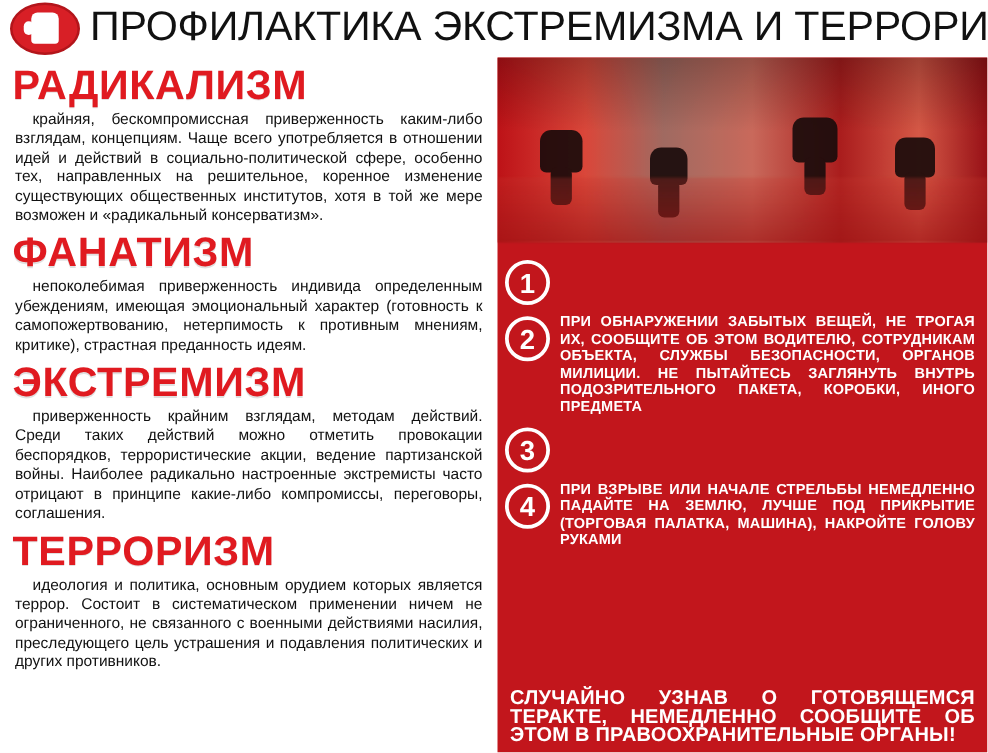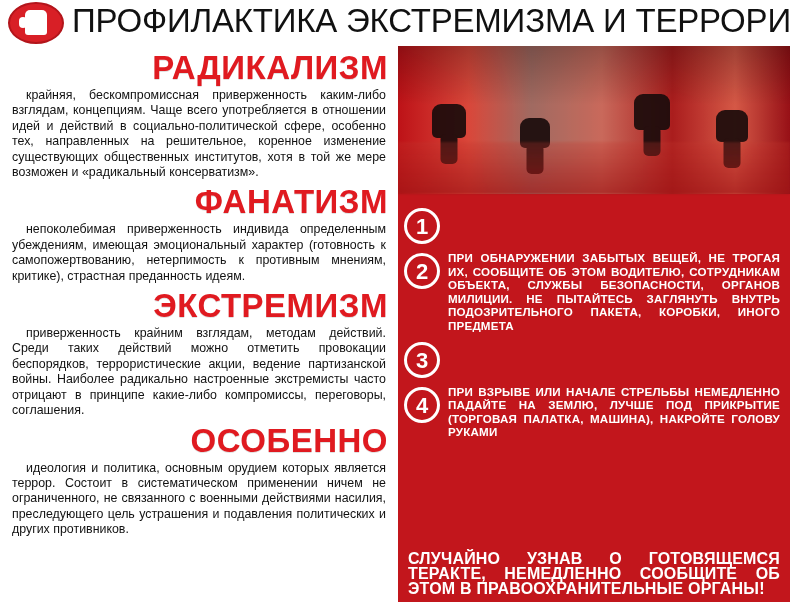--- a/index.html
+++ b/index.html
@@ -77,21 +77,21 @@
   .left-col {
     position: absolute;
     left: 0; top: 46px;
     width: 398px;
     height: 556px;
     background: #ffffff;
     padding: 0 10px;
     box-sizing: border-box;
   }
   .term-heading {
-    text-align: right;
+    text-align: left;
     color: #e01a20;
     font-weight: bold;
     font-size: 33px;
     letter-spacing: 0.5px;
     margin: 4px 0 2px 0;
     line-height: 36px;
     text-shadow: 0 1px 0 rgba(0,0,0,0.12);
   }
   .term-body {
     text-align: justify;
@@ -253,21 +253,21 @@
       <div class="term-heading">ФАНАТИЗМ</div>
       <div class="term-body indent">непоколебимая приверженность индивида определенным убеждениям, имеющая эмоциональный характер (готовность к самопожертвованию, нетерпимость к противным мнениям, критике), страстная преданность идеям.</div>
     </div>
 
     <div>
       <div class="term-heading">ЭКСТРЕМИЗМ</div>
       <div class="term-body indent">приверженность крайним взглядам, методам действий. Среди таких действий можно отметить провокации беспорядков, террористические акции, ведение партизанской войны. Наиболее радикально настроенные экстремисты часто отрицают в принципе какие-либо компромиссы, переговоры, соглашения.</div>
     </div>
 
     <div>
-      <div class="term-heading">ОСОБЕННО</div>
+      <div class="term-heading">ТЕРРОРИЗМ</div>
       <div class="term-body indent">идеология и политика, основным орудием которых является террор. Состоит в систематическом применении ничем не ограниченного, не связанного с военными действиями насилия, преследующего цель устрашения и подавления политических и других противников.</div>
     </div>
 
   </div>
 
   <div class="right-col">
 
     <div class="photo-band">
       <div class="fist" style="left:34px; top:58px; width:34px; height:34px;"></div>
       <div class="fist" style="left:122px; top:72px; width:30px; height:30px;"></div>

